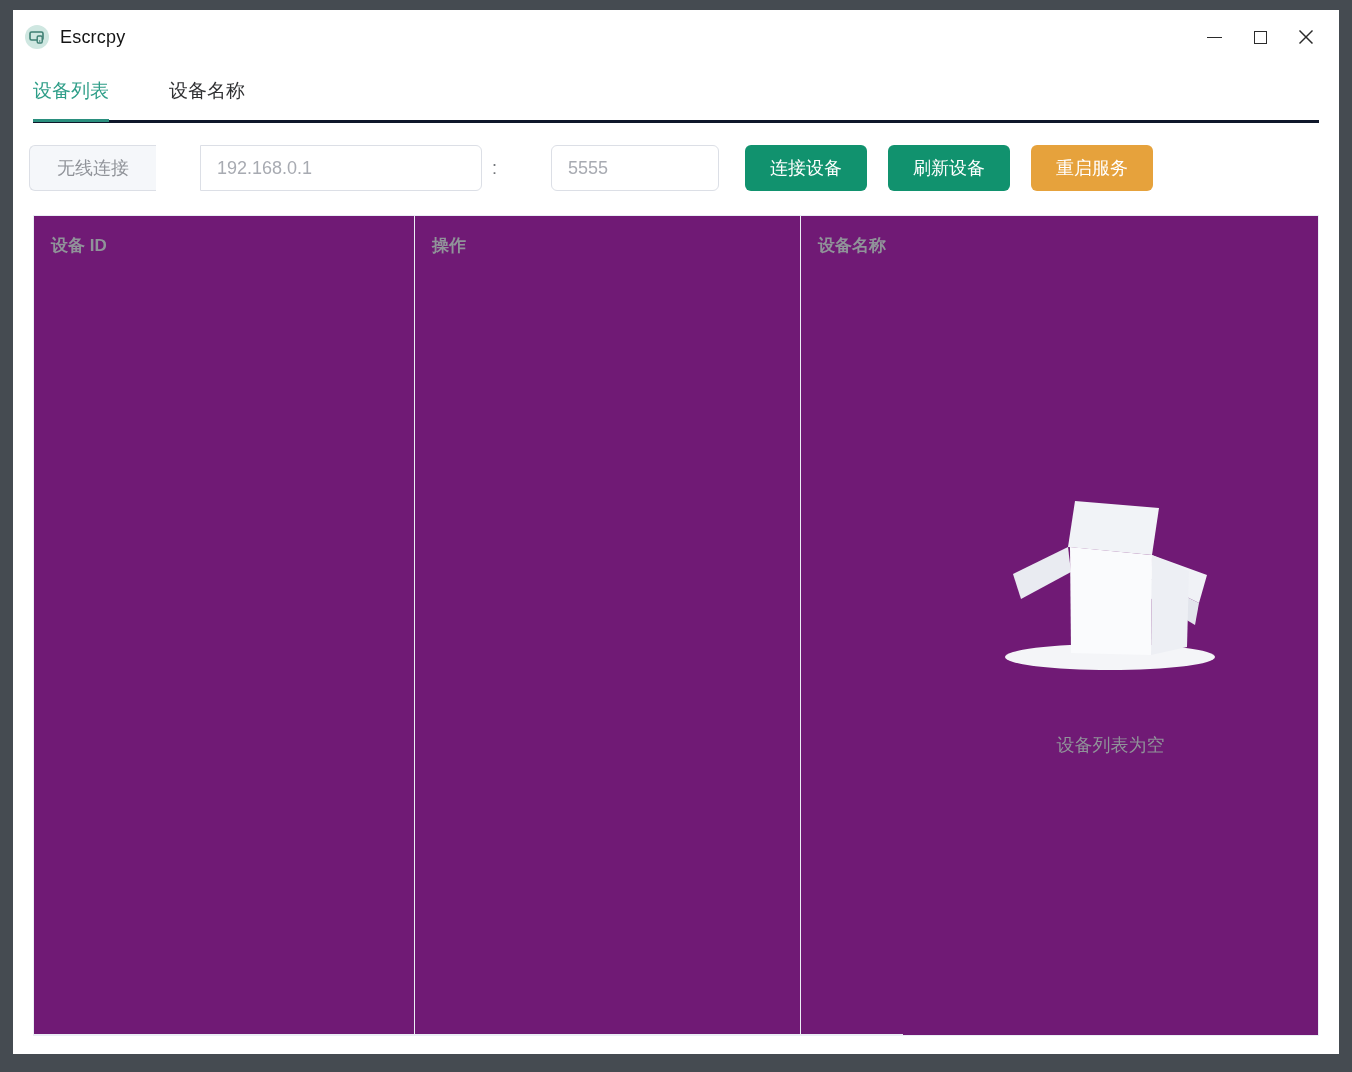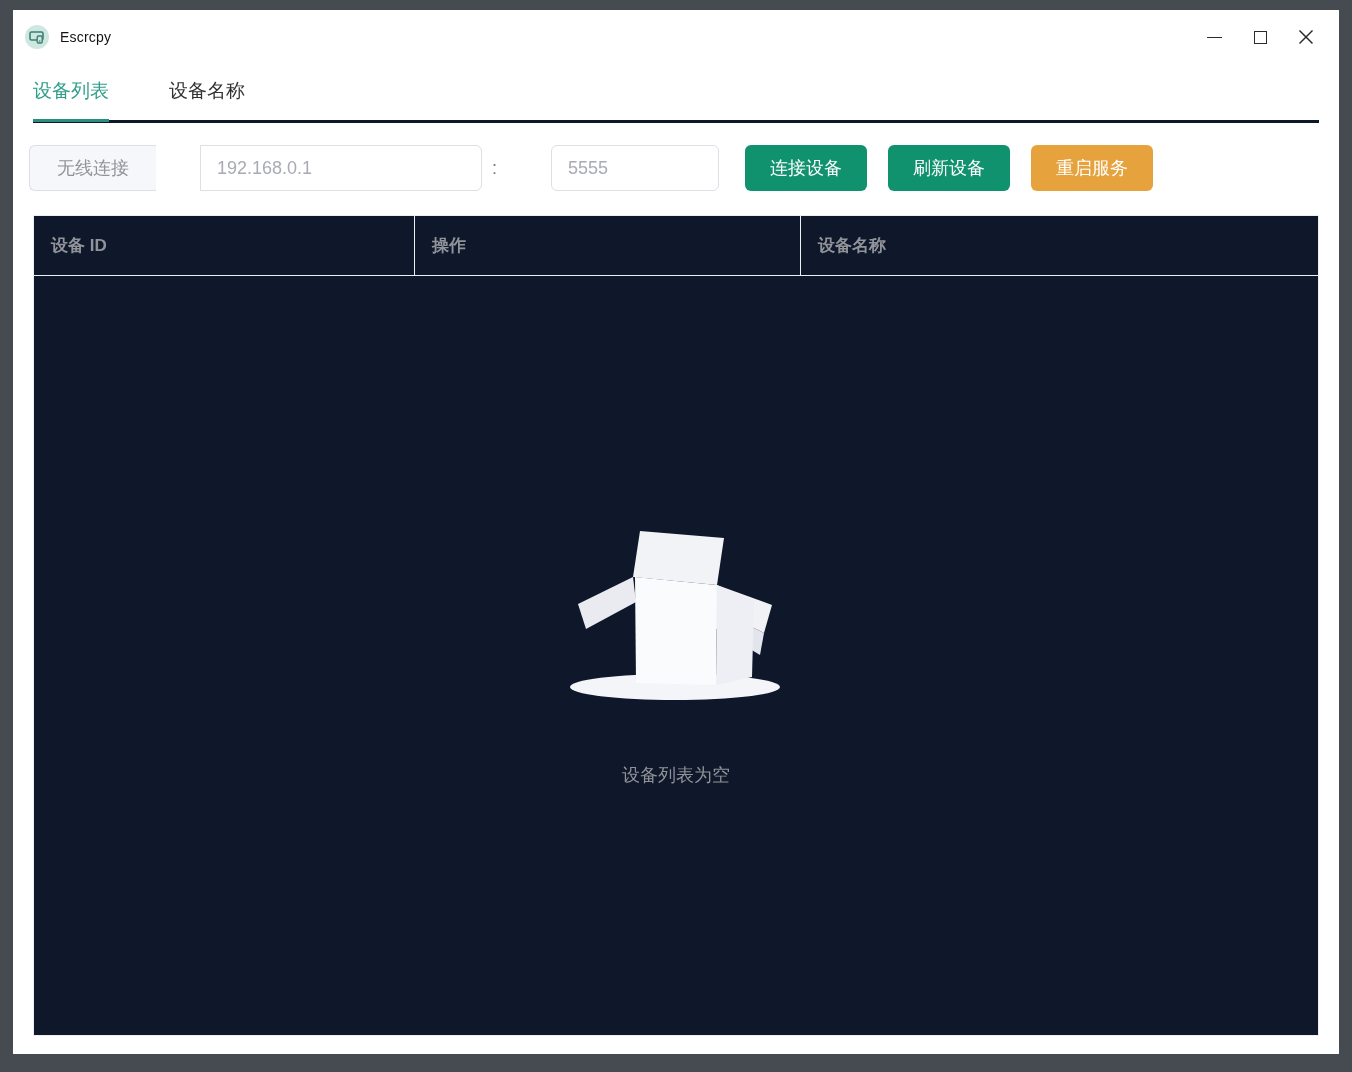--- a/index.html
+++ b/index.html
@@ -25,21 +25,21 @@
   }
   .app-icon {
     width:24px; height:24px;
     border-radius:50%;
     background:#cfe7e1;
     display:flex; align-items:center; justify-content:center;
     flex:0 0 auto;
   }
   .app-title {
     margin-left:11px;
-    font-size:14px;
+    font-size:18px;
     color:#141414;
     letter-spacing:.2px;
   }
   .titlebar-spacer { flex:1; }
   .win-btn {
     width:46px; height:40px;
     display:flex; align-items:center; justify-content:center;
     background:transparent; border:none; cursor:pointer;
   }
   .win-btn:last-child { margin-right:10px; }
@@ -135,22 +135,21 @@
   .btn-success { background:#11926e; }
   .btn-warning { background:#e6a23c; }
   .btn:first-of-type { margin-left:26px; }
 
   
   .device-table {
     margin:24px 20px 0;
     border:1px solid #ebeef5;
     height:821px;
     display:flex;
-    flex-direction:column;
-    background:#0f172a;
+    background:#701a75;
   }
   .table-header {
     display:grid;
     grid-template-columns:381px 386px 1fr;
     border-bottom:1px solid #ebeef5;
     flex:0 0 auto;
   }
   .th {
     font-size:17px;
     font-weight:700;

